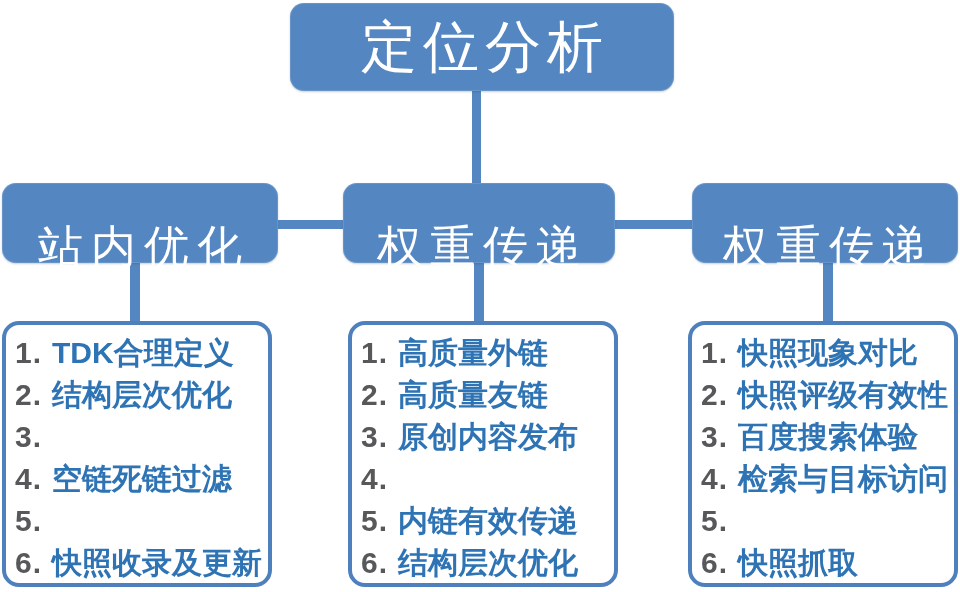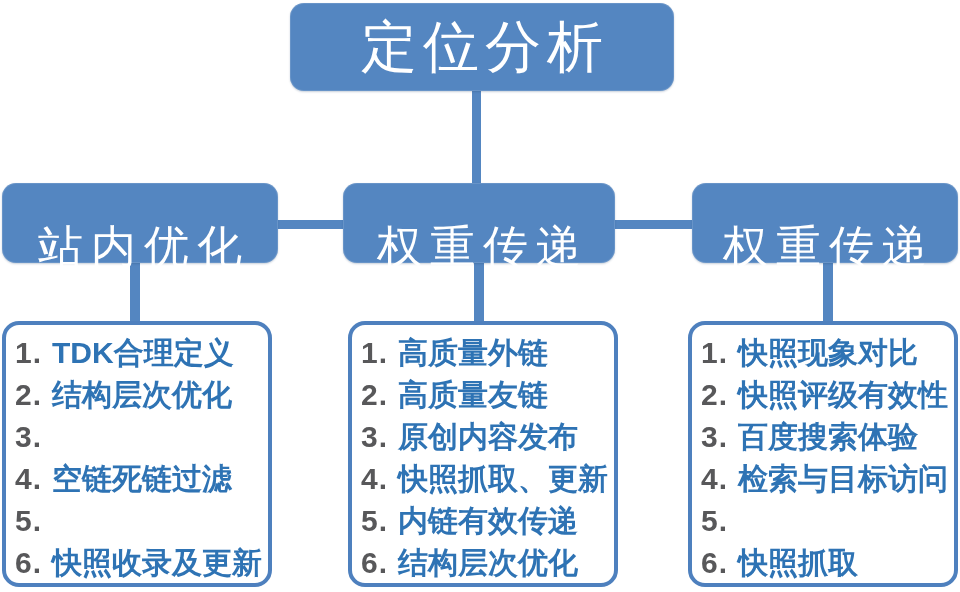--- a/index.html
+++ b/index.html
@@ -120,21 +120,20 @@
       <li>
         <span class="num">2.</span>
         <span class="txt">高质量友链</span>
       </li>
       <li>
         <span class="num">3.</span>
         <span class="txt">原创内容发布</span>
       </li>
       <li>
         <span class="num">4.</span>
-        <span class="txt">快照抓取、更新</span>
       </li>
       <li>
         <span class="num">5.</span>
         <span class="txt">内链有效传递</span>
       </li>
       <li>
         <span class="num">6.</span>
         <span class="txt">结构层次优化</span>
       </li>
     </ol>

